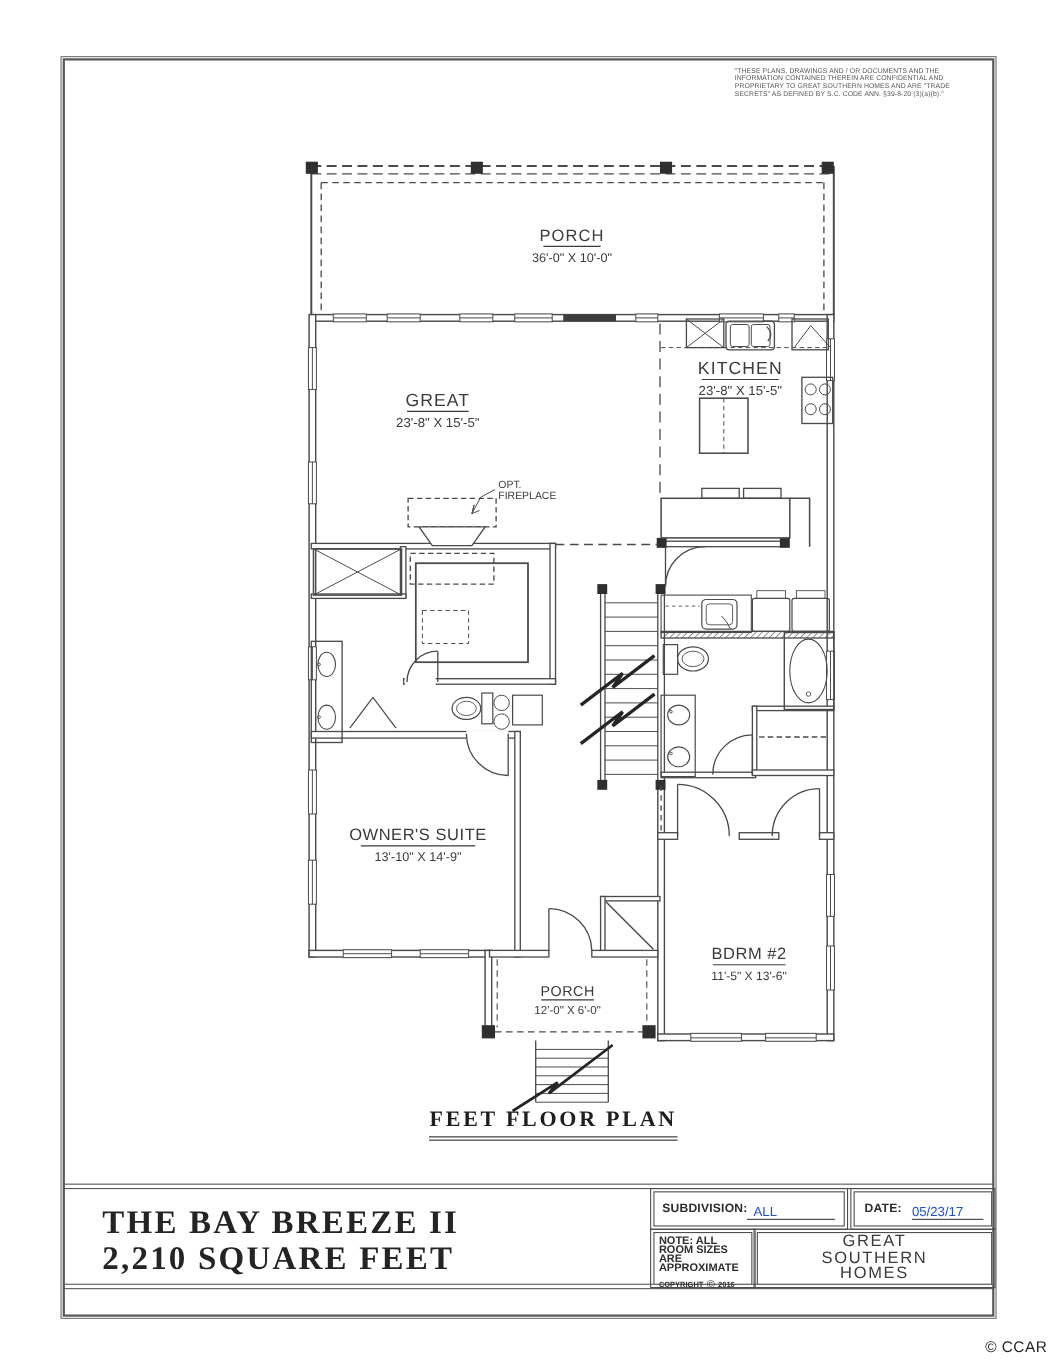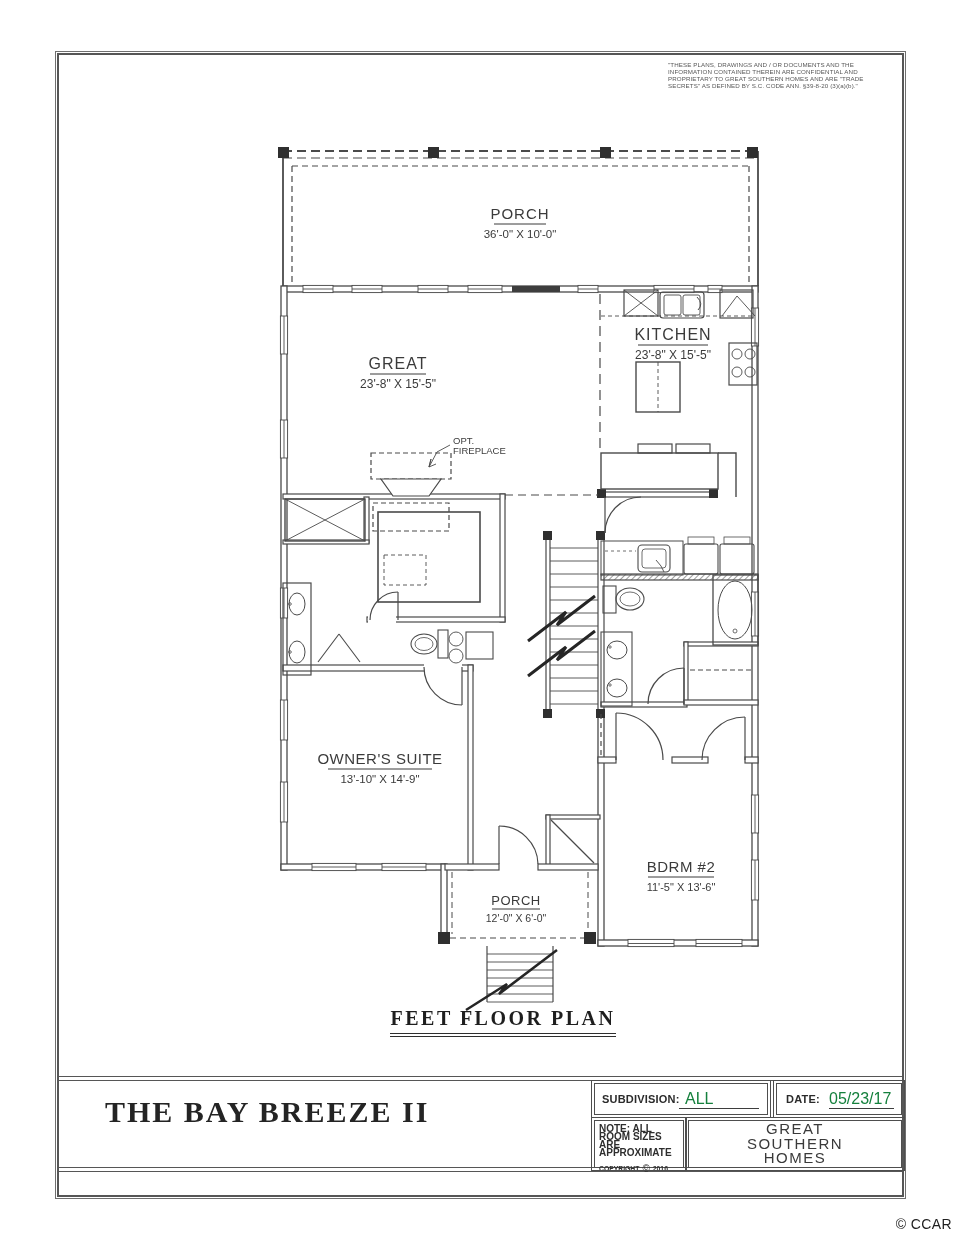--- a/index.html
+++ b/index.html
@@ -22,29 +22,29 @@
     font-family:"Liberation Serif",serif;font-weight:bold;font-size:20px;
     letter-spacing:2.5px;color:#1e1e1e;padding-bottom:3px;border-bottom:1.5px solid #2e2e2e;
     white-space:nowrap;
   }
   .tb-line{position:absolute;left:58px;width:845px;height:3px;border-top:1px solid #565656;border-bottom:1px solid #565656;}
   .tb-line.top{top:1076px;}
   .tb-line.bottom{top:1167px;}
   .tb-title{
     position:absolute;left:93px;top:1095px;line-height:33px;
     font-family:"Liberation Serif",serif;font-weight:bold;font-size:30px;
-    letter-spacing:2px;color:#242424;white-space:nowrap;margin-left:12px;
+    letter-spacing:2px;color:#242424;white-space:nowrap;
   }
   .tb-box{position:absolute;border:1px solid #4e4e4e;outline:1px solid #4e4e4e;outline-offset:2px;background:#fff;}
   .tb-sub{left:594px;top:1083px;width:172px;height:30px;}
   .tb-date{left:776px;top:1083px;width:124px;height:30px;}
   .tb-note{left:594px;top:1120px;width:88px;height:46px;}
   .tb-gsh{left:688px;top:1120px;width:212px;height:46px;}
   .tb-field-label{position:absolute;left:7px;top:9px;font-weight:bold;font-size:11px;color:#2b2b2b;letter-spacing:0.2px;}
-  .tb-underline{position:absolute;bottom:5px;border-bottom:1.4px solid #3d3d3d;font-size:16px;color:#15803d;}
+  .tb-underline{position:absolute;bottom:5px;border-bottom:1.4px solid #3d3d3d;font-size:12px;color:#1d4ed8;}
   .tb-sub .tb-underline{left:84px;right:8px;padding-left:6px;}
   .tb-date .tb-field-label{left:9px;}
   .tb-date .tb-underline{left:52px;right:7px;}
   .tb-note-line{font-size:10px;font-weight:bold;color:#2e2e2e;line-height:8px;}
   .tb-note-inner{padding:4px 3px 0 4px;}
   .tb-copy{margin-top:6px;font-size:6.8px;font-weight:bold;color:#2e2e2e;display:flex;align-items:center;gap:3px;}
   .tb-copy .csym{font-size:10px;font-weight:normal;}
   .tb-gsh-inner{
     height:100%;display:flex;flex-direction:column;justify-content:center;align-items:center;
     font-size:15px;line-height:14.5px;letter-spacing:1.5px;color:#3a3a3a;
@@ -409,20 +409,21 @@
 
 <div class="ffp">
   <div class="ffp-inner">FEET FLOOR PLAN</div>
 </div>
 
 <div class="tb-line top"></div>
 <div class="tb-line bottom"></div>
 
 <div class="tb-title">
   <div>THE BAY BREEZE II</div>
+  <div>2,210 SQUARE FEET</div>
 </div>
 
 <div class="tb-box tb-sub">
   <span class="tb-field-label">SUBDIVISION:</span>
   <span class="tb-underline">ALL</span>
 </div>
 
 <div class="tb-box tb-date">
   <span class="tb-field-label">DATE:</span>
   <span class="tb-underline">05/23/17</span>

